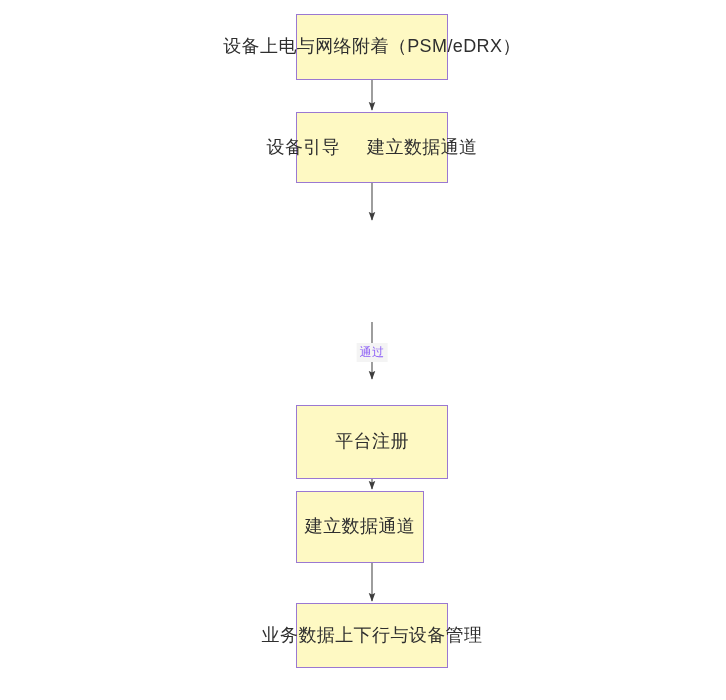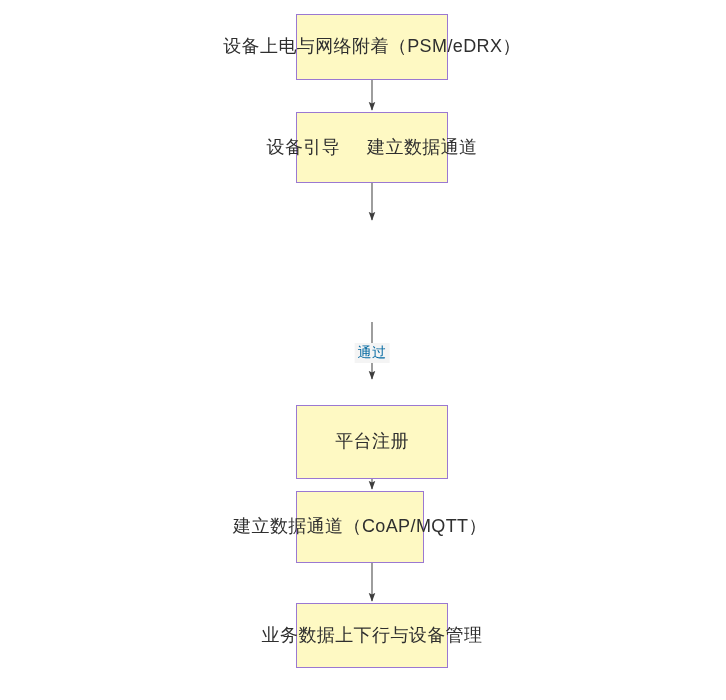--- a/index.html
+++ b/index.html
@@ -67,22 +67,22 @@
     color: #2f2f2f;
     font-size: 14px;
     letter-spacing: 0.4px;
     text-align: center;
     white-space: nowrap;
   }
   .edge-label {
     position: absolute;
     z-index: 3;
     background: #f4f4f4;
-    color: #0369a1;
-    font-size: 14px;
+    color: #8b5cf6;
+    font-size: 12px;
     letter-spacing: 0.4px;
     padding: 1px 3px;
     white-space: nowrap;
     transform: translateX(-50%);
   }
 </style>
 </head>
 <body>
 
 <div id="canvas">
@@ -117,21 +117,20 @@
 
 
   <div class="edge-label" style="left:372px; top:343px;">通过</div>
 
   <div class="node" style="left:296px; top:381px; width:152px; height:74px;margin-top:24px;">
     <span class="line">平台注册</span>
   </div>
 
   <div class="node" style="left:296px; top:491px; width:128px; height:72px;">
     <span class="line">建立数据通道</span>
-    <span class="line">（CoAP/MQTT）</span>
   </div>
 
   <div class="node" style="left:296px; top:603px; width:152px; height:65px;justify-content:center;">
     <span class="line">业务数据上下行</span>
     <span class="line">与设备管理</span>
   </div>
 
 </div>
 
 </body></html>

